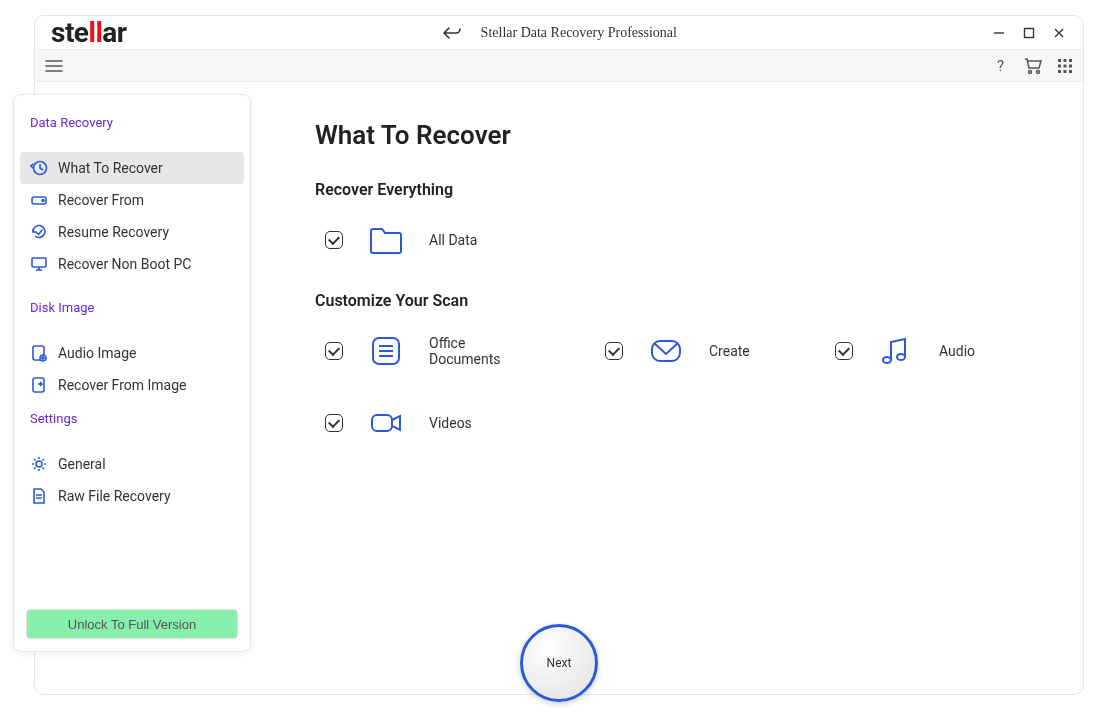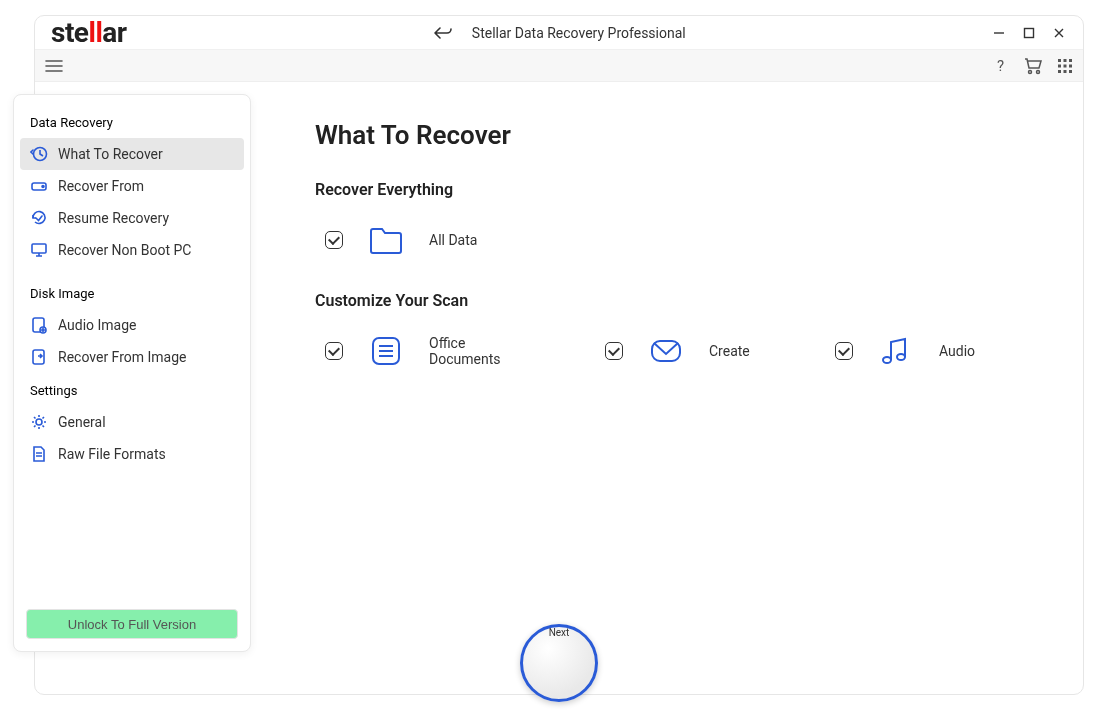--- a/index.html
+++ b/index.html
@@ -40,20 +40,21 @@
   .logo .ll { color: #e11; }
   .title-center {
     flex: 1;
     text-align: center;
     font-size: 14px;
     color: #333;
     display:flex;
     align-items:center;
     justify-content:center;
     gap:20px;
+    font-family:Liberation Serif, serif;
   }
   .win-controls {
     display: flex;
     gap: 18px;
     padding-right: 10px;
     color: #444;
   }
   .win-controls span { cursor: pointer; font-size: 14px; line-height:1; }
   .toolbar {
     height: 32px;
@@ -80,22 +81,22 @@
     background: #fff;
     border: 1px solid #e8e8e8;
     border-radius: 8px;
     box-shadow: 0 2px 8px rgba(0,0,0,0.06);
     padding: 14px 6px 12px 6px;
     display: flex;
     flex-direction: column;
   }
   .side-section-label {
     font-size: 13px;
-    color: #000000;
-    padding: 6px 10px 8px 10px;
+    color: #6d28d9;
+    padding: 6px 10px 22px 10px;
   }
   .side-item {
     display: flex;
     align-items: center;
     height: 32px;
     border-radius: 4px;
     font-size: 14px;
     color: #333;
     cursor: pointer;
     padding: 0 8px;
@@ -182,25 +183,25 @@
     position: absolute;
     left: 50%;
     transform: translateX(-50%);
     bottom: -8px;
     width: 78px;
     height: 78px;
     border-radius: 50%;
     border: 3px solid #2a5bd7;
     background: radial-gradient(circle at 35% 30%, #ffffff, #e9e9e9 70%);
     box-shadow: 0 2px 6px rgba(0,0,0,0.2);
-    font-size: 10px;
+    font-size: 12px;
     color: #333;
     cursor: pointer;
     display:flex;
-    align-items:flex-start;
+    align-items:center;
     justify-content:center;
   }
   svg { display:block; }
 </style>
 </head>
 <body>
 
 <div class="window">
 
   <div class="titlebar">
@@ -350,21 +351,21 @@
         <span>General</span>
       </div>
 
       <div class="side-item">
         <span class="icon">
           <svg width="18" height="18" viewBox="0 0 18 18" fill="none" stroke="#2a5bd7" stroke-width="1.6">
               <path d="M4 2 H11 L14 5 V16 H4 Z"></path>
               <path d="M6 8 H12 M6 11 H12"></path>
             </svg>
         </span>
-        <span>Raw File Formats</span>
+        <span>Raw File Recovery</span>
       </div>
 
       <div class="side-spacer"></div>
       <button class="unlock-btn">Unlock To Full Version</button>
     </div>
 
     <div class="main">
       <h1 class="page-title">What To Recover</h1>
 
       <h2 class="section-title">Recover Everything</h2>
@@ -415,20 +416,30 @@
                 <ellipse cx="12" cy="30" rx="4" ry="3"></ellipse>
                 <ellipse cx="26" cy="27" rx="4" ry="3"></ellipse>
               </svg>
           </span>
           <span class="opt-label">Audio</span>
         </div>
       </div>
 
       <div class="opt-row">
 
+        <div class="opt">
+          <span class="chk"></span>
+          <span class="big-icon">
+            <svg width="42" height="42" viewBox="0 0 42 42" fill="none" stroke="#2a5bd7" stroke-width="2">
+                <rect x="7" y="13" width="20" height="16" rx="5"></rect>
+                <path d="M27 18 L35 14 V28 L27 24 Z"></path>
+              </svg>
+          </span>
+          <span class="opt-label">Videos</span>
+        </div>
       </div>
     </div>
 
     <div class="next-btn">
       <span>Next</span>
     </div>
   </div>
 </div>
 
 </body></html>

